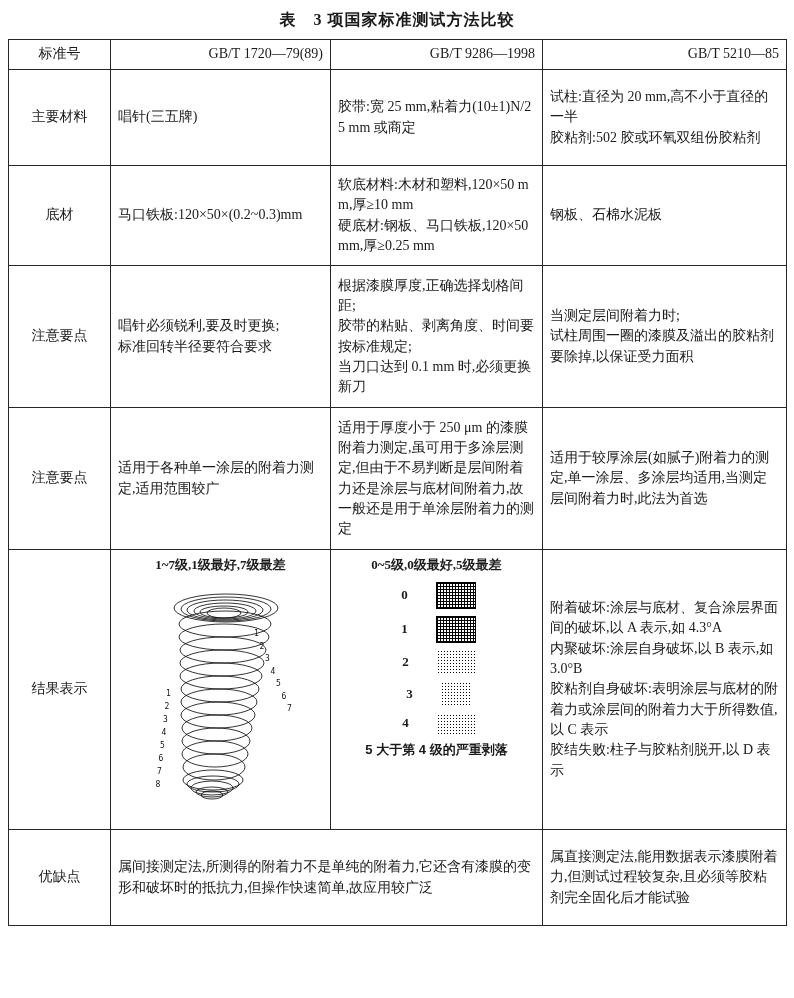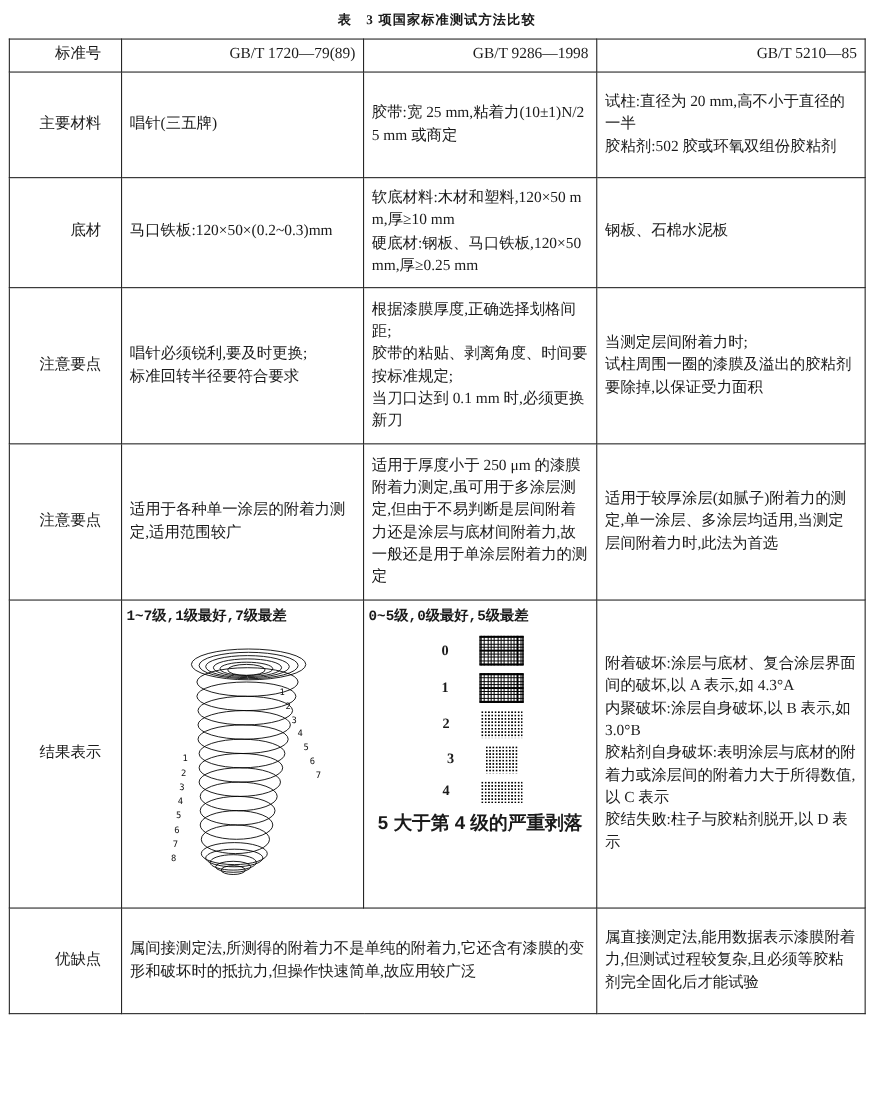--- a/index.html
+++ b/index.html
@@ -3,49 +3,49 @@
 <meta charset="utf-8">
 <style>
   html,body { margin:0; padding:0; background:#ffffff; }
   body {
     width:794px; height:998px;
     font-family:"Liberation Serif","DejaVu Serif",serif;
     color:#1a1a1a;
   }
   .page { padding:6px 8px 0 8px; }
   .title {
-    text-align:center; font-weight:bold; font-size:12px;
+    text-align:center; font-weight:bold; font-size:16px;
     margin:4px 0 8px 0; letter-spacing:1px;
   }
   table { border-collapse:collapse; table-layout:fixed; width:778px; }
   th,td {
     border:1px solid #262626;
     font-size:14px; font-weight:normal;
     padding:4px 7px; vertical-align:middle;
     line-height:1.45; word-break:break-all;
   }
-  th { text-align:right; padding:4px 18px; }
+  th { text-align:center; padding:4px 18px; }
   td.c { text-align:right; }
   .pre { white-space:pre-line; }
   tr[data-name="row-standard-no"]  { height:30px; }
   tr[data-name="row-environment"]  { height:46px; }
   tr[data-name="row-instrument"]   { height:30px; }
   tr[data-name="row-material"]     { height:96px; }
   tr[data-name="row-substrate"]    { height:100px; }
   tr[data-name="row-notes"]        { height:142px; }
   tr[data-name="row-scope"]        { height:142px; }
   tr[data-name="row-result"]       { height:280px; }
   tr[data-name="row-pros-cons"]    { height:96px; }
   td.fig-cell { vertical-align:top; text-align:center; padding:4px 4px; }
   .fig-cap {
-    font-weight:bold; font-size:13px; text-align:left; margin:2px 0 3px 0;
-    font-family:Liberation Mono, monospace;
+    font-weight:bold; font-size:13px; text-align:center; margin:2px 0 3px 0;
+    font-family:Liberation Serif, serif;
   }
   .fig-foot {
-    font-weight:bold; font-size:17px; text-align:center; margin-top:4px;
+    font-weight:bold; font-size:13px; text-align:center; margin-top:4px;
     font-family:"Liberation Sans","DejaVu Sans",sans-serif;
   }
   .grade-row { display:flex; align-items:center; justify-content:center; gap:24px; margin:7px 0; }
   .gnum { font-size:13px; width:14px; text-align:center; font-weight:bold; }
   .hatch { width:38px; height:25px; display:inline-block; }
   .hatch.grid {
     border:1px solid #000;
     background-image:
       repeating-linear-gradient(90deg,#000 0 1px,transparent 1px 3px),
       repeating-linear-gradient(0deg,#000 0 1px,transparent 1px 3px);

